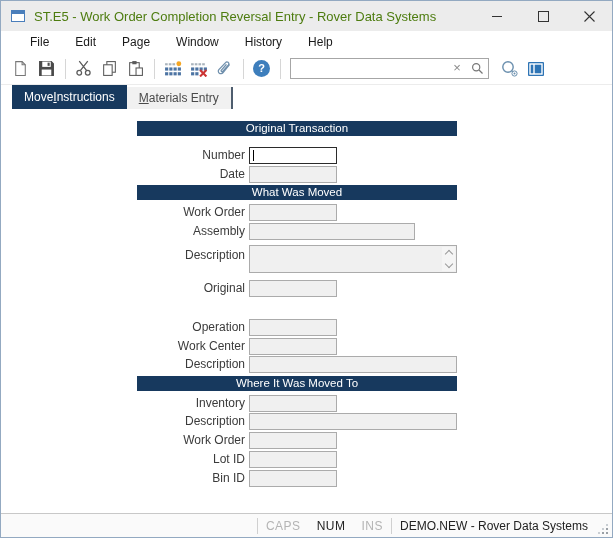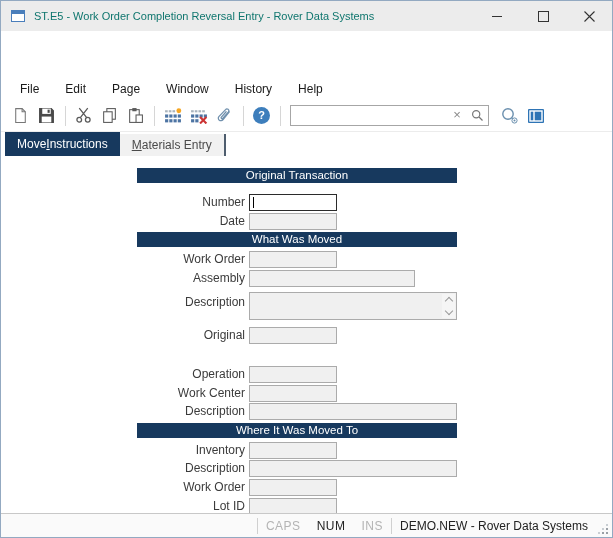--- a/index.html
+++ b/index.html
@@ -10,32 +10,32 @@
     position:relative; width:613px; height:538px;
     border:1px solid #93a9c1; background:#fff; overflow:hidden;
   }
 
   
   .titlebar{
     height:30px; background:#ececec; display:flex; align-items:center;
   }
   .app-icon{ width:16px; height:16px; margin-left:9px; display:inline-flex; }
   .title-text{
-    margin-left:8px; font-size:11px; color:#0f766e; white-space:nowrap;
+    margin-left:8px; font-size:13px; color:#4d7c0f; white-space:nowrap;
   }
   .winbtns{ margin-left:auto; display:flex; height:30px; }
   .winbtn{
     width:46px; height:30px; border:none; background:transparent;
     display:flex; align-items:center; justify-content:center; padding:0;
   }
 
   
   .menubar{
     height:22px; background:#fff; display:flex; align-items:center;
-    padding-left:6px; font-size:12px; color:#1a1a1a;margin-top:47px;
+    padding-left:16px; font-size:12px; color:#1a1a1a;
   }
   .menu-item{ padding:3px 13px; cursor:default; }
 
   
   .toolbar{
     height:32px; background:#fff; display:flex; align-items:center;
     padding-left:7px; border-bottom:1px solid #ececec;
   }
   .tbtn{
     width:25px; height:26px; border:none; background:transparent; padding:0;
@@ -60,21 +60,21 @@
     border:none; background:transparent; padding:0;
     display:flex; align-items:center; justify-content:center;
   }
   .helpcircle{
     width:17px; height:17px; border-radius:50%; background:#3d7ebc;
     color:#fff; font-size:11px; font-weight:bold; line-height:17px;
     text-align:center; display:inline-block;
   }
 
   
-  .tabstrip{ height:24px; background:#fff; display:flex; padding-left:4px; }
+  .tabstrip{ height:24px; background:#fff; display:flex; padding-left:11px; }
   .tab{
     font-size:12px; padding:0 12px; display:flex; align-items:center;
     white-space:nowrap; cursor:default;
   }
   .tab.active{ background:#17395e; color:#fff; height:24px; }
   .tab.inactive{
     background:#f1f1f1; color:#4a4a4a; height:22px; margin-top:2px;
     border-right:2px solid #4e5d6e;
   }
   .accel{ text-decoration:underline; }

